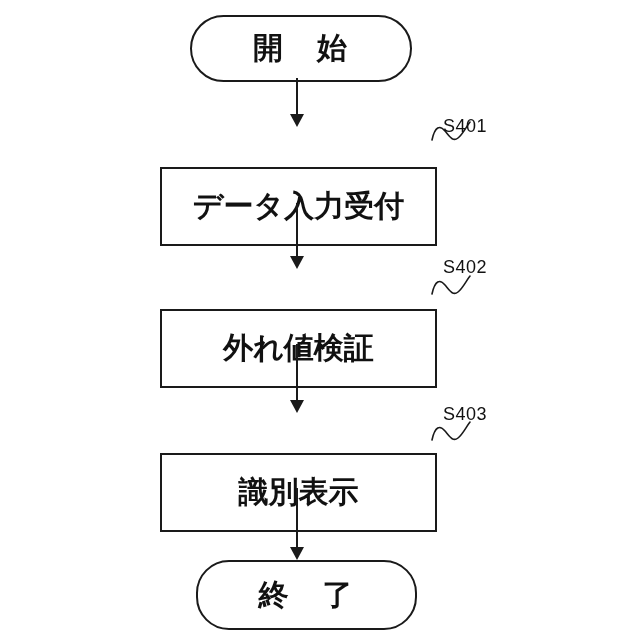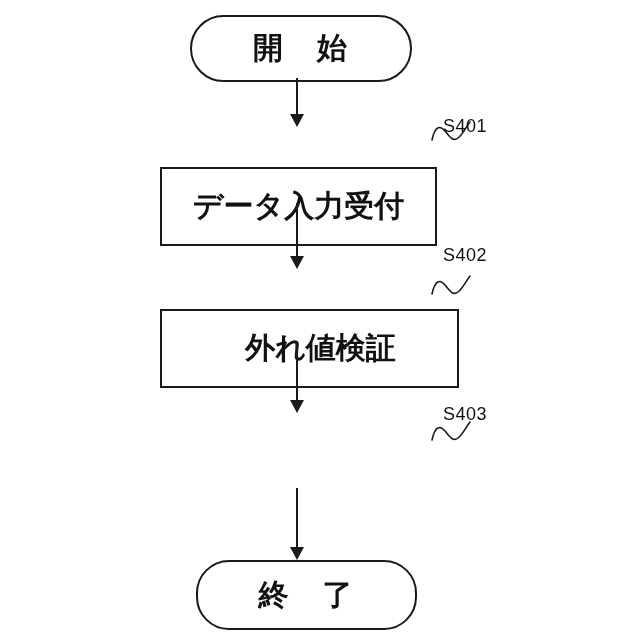--- a/index.html
+++ b/index.html
@@ -29,21 +29,21 @@
     border-radius: 34px;
     font-size: 30px;
     letter-spacing: 2px;
   }
   .process {
     font-size: 30px;
     margin-top: 40px;
   }
   #node-start { left: 190px; top: 15px;  width: 218px; height: 63px; }
   #node-step1 { left: 160px; top: 127px; width: 273px; height: 75px; }
-  #node-step2 { left: 160px; top: 269px; width: 273px; height: 75px; padding-left: 22px; }
+  #node-step2 { left: 160px; top: 269px; width: 273px; height: 75px; }
   #node-step3 { left: 160px; top: 413px; width: 273px; height: 75px; }
   #node-end   { left: 196px; top: 560px; width: 217px; height: 66px; border-radius: 33px; }
 
   .arrow {
     position: absolute;
     left: 296px;
     width: 2px;
     background: #1a1a1a;
   }
   .arrow .head {
@@ -62,21 +62,21 @@
 
   .step-ref {
     position: absolute;
     left: 443px;
     font-size: 18px;
     font-weight: normal;
     color: #111111;
     letter-spacing: 0.5px;
   }
   #ref-1 { top: 104px; margin-top: 12px; }
-  #ref-2 { top: 245px; }
+  #ref-2 { top: 257px; }
   #ref-3 { top: 404px; }
 
   .squiggle {
     position: absolute;
     width: 40px; height: 28px;
   }
   #squiggle-1 { left: 431px; top: 118px; }
   #squiggle-2 { left: 431px; top: 272px; }
   #squiggle-3 { left: 431px; top: 418px; }
   .squiggle path {
@@ -116,20 +116,23 @@
   </div>
   <svg class="squiggle" id="squiggle-2" viewBox="0 0 40 28">
     <path d="M 1 22 C 4 8 9 7 14 13 C 19 19 22 24 27 20 C 32 16 35 9 39 4"></path>
   </svg>
   <div class="step-ref" id="ref-2">S402</div>
 
   <div class="arrow" id="arrow-3">
     <div class="head"></div>
   </div>
 
+  <div class="node process" id="node-step3">
+    <span>識別表示</span>
+  </div>
   <svg class="squiggle" id="squiggle-3" viewBox="0 0 40 28">
     <path d="M 1 22 C 4 8 9 7 14 13 C 19 19 22 24 27 20 C 32 16 35 9 39 4"></path>
   </svg>
   <div class="step-ref" id="ref-3">S403</div>
 
   <div class="arrow" id="arrow-4">
     <div class="head"></div>
   </div>
 
   <div class="node terminal" id="node-end">

